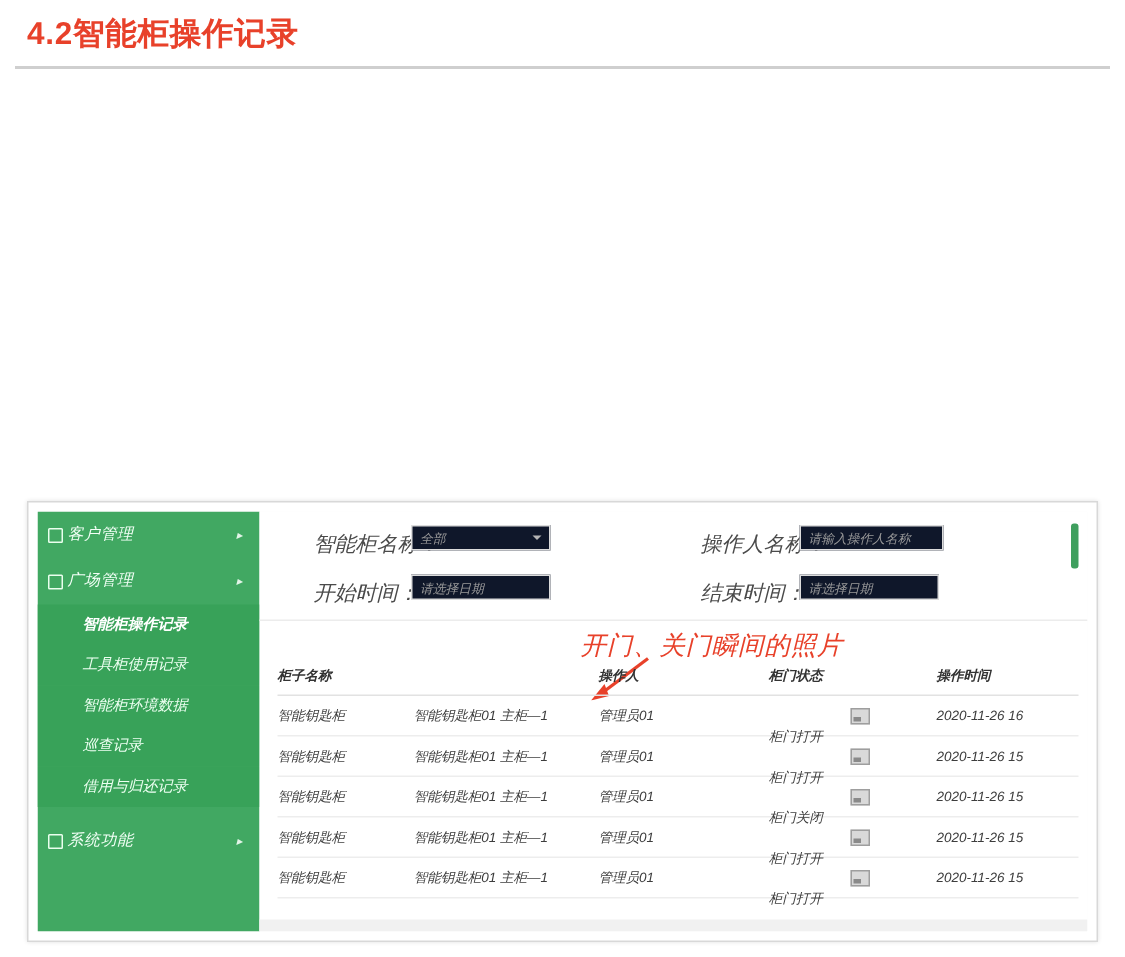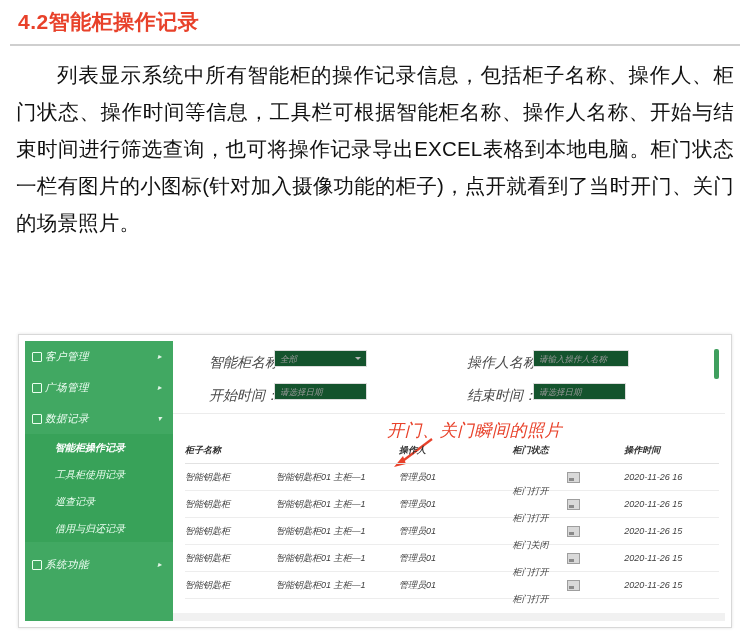--- a/index.html
+++ b/index.html
@@ -138,21 +138,21 @@
   }
   .flabel {
     position: absolute;
     font-size: 14px;
     color: #4a4a4a;
   }
   .finput {
     position: absolute;
     height: 17px;
     border: 1px solid #dcdcdc;
-    background: #14532d;
+    background: #0f172a;
     font-size: 8.5px;
     color: #9a9a9a;
     line-height: 17px;
     padding-left: 5px;
     box-sizing: border-box;
   }
   .finput .caret {
     position: absolute;
     right: 5px;
     top: 6px;
@@ -250,44 +250,39 @@
   }
 </style>
 </head>
 <body>
 
 <div class="page">
 
   <div class="heading">4.2智能柜操作记录</div>
   <div class="heading-rule"></div>
 
-  <div class="body-text">列表显示系统中所有智能柜的操作记录信息，包括柜子名称、操作人、柜门状态、操作时间等信息，工具栏可根据智能柜名称、操作人名称、开始与结束时间进行筛选查询，也可将操作记录导出EXCEL表格到本地电脑。柜门状态一栏有图片的小图标(针对加入摄像功能的柜子)，点开就看到了当时开门、关门的场景照片。</div>
 
   <div class="shot">
     <div class="shot-inner">
 
       <div class="sidebar">
         <div class="side-item">
           <span class="sq"></span>
           <span>客户管理</span>
           <span class="chev">▸</span>
         </div>
         <div class="side-item">
           <span class="sq"></span>
           <span>广场管理</span>
           <span class="chev">▸</span>
         </div>
-        <div class="side-item">
-          <span class="sq"></span>
-          <span>数据记录</span>
-          <span class="chev">▾</span>
-        </div>
 
         <div class="side-sub active">智能柜操作记录</div>
         <div class="side-sub">工具柜使用记录</div>
+        <div class="side-sub">智能柜环境数据</div>
         <div class="side-sub">巡查记录</div>
         <div class="side-sub">借用与归还记录</div>
 
         <div class="side-item sys">
           <span class="sq"></span>
           <span>系统功能</span>
           <span class="chev">▸</span>
         </div>
       </div>
 

